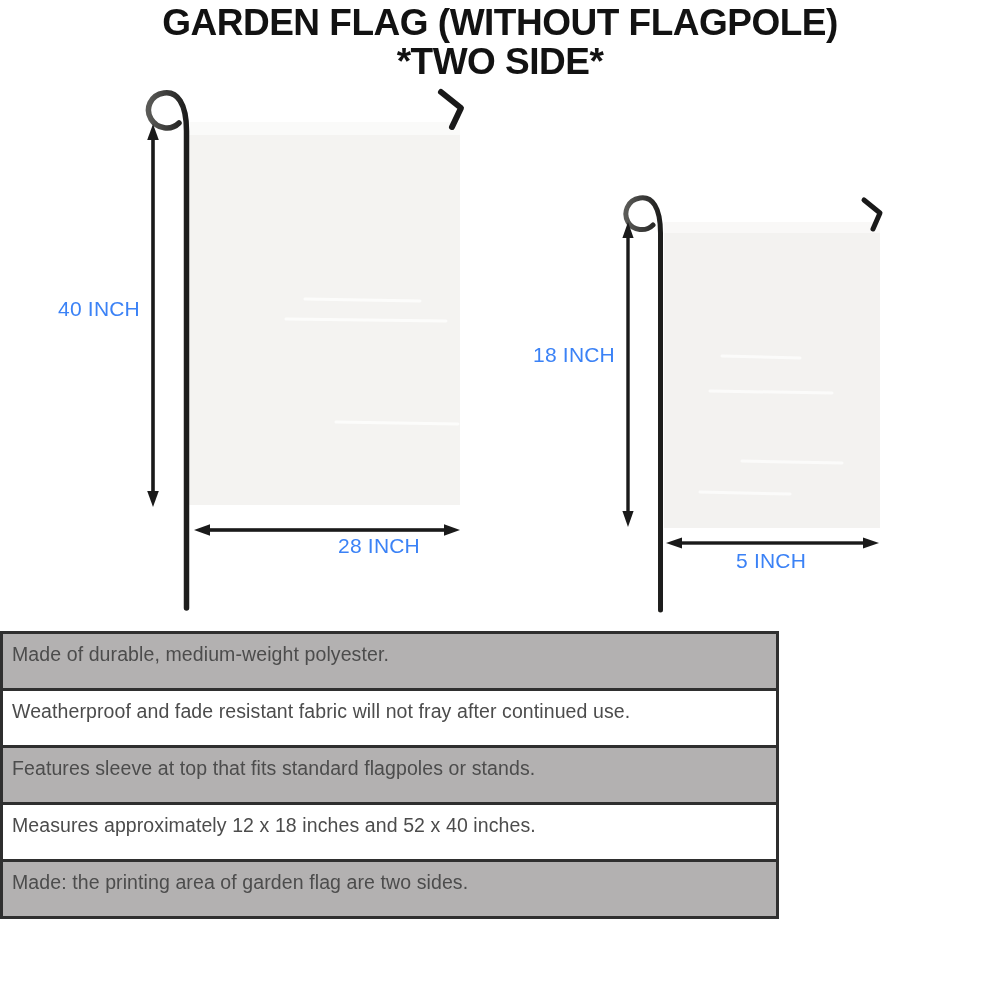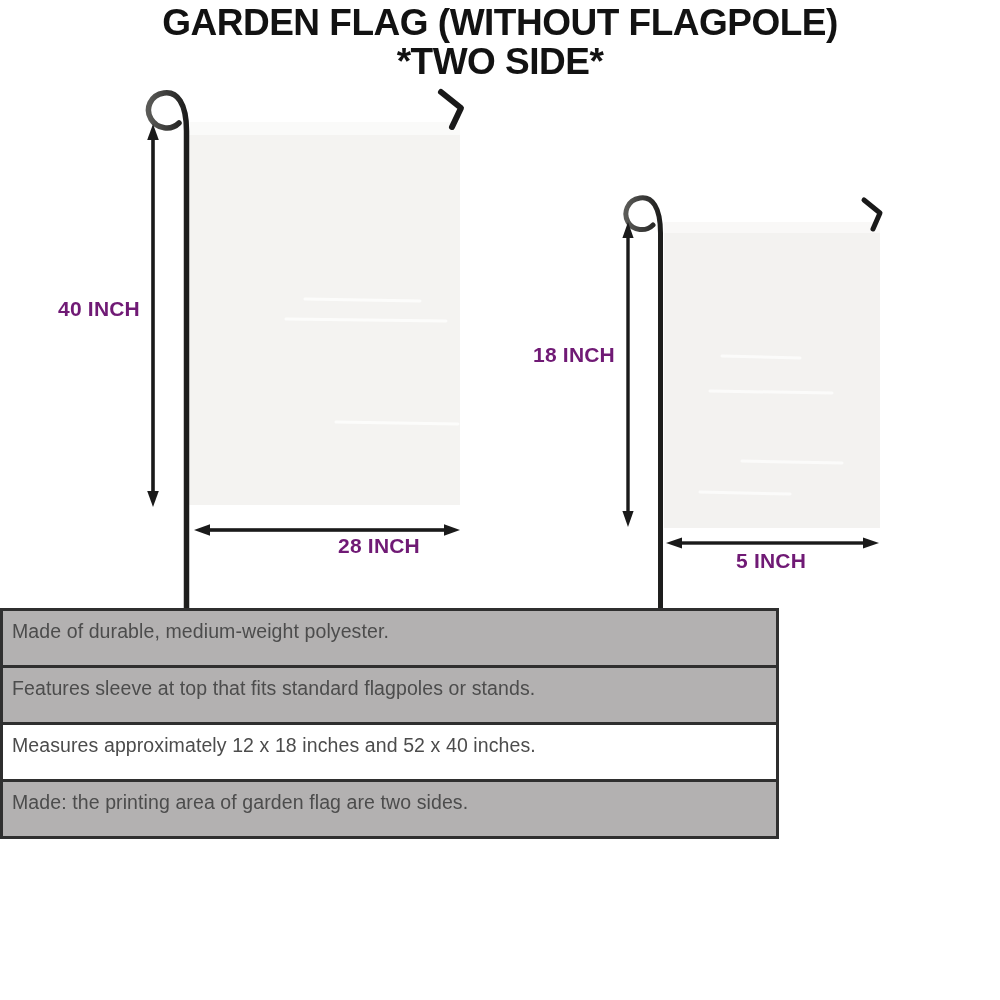--- a/index.html
+++ b/index.html
@@ -15,39 +15,39 @@
     position:absolute;top:2px;left:0;width:1000px;
     text-align:center;color:#121212;
     font-weight:bold;letter-spacing:-0.5px;
   }
   .title-line1{font-size:37px;line-height:1.12;}
   .title-line2{font-size:37px;line-height:1.05;}
   
   .diagram-svg{position:absolute;top:0;left:0;}
   
   .dim-label{
-    position:absolute;color:#701a75;font-weight:bold;
+    position:absolute;color:#3b82f6;font-weight:normal;
     font-size:21px;white-space:nowrap;letter-spacing:0.2px;
   }
   #lbl-40{top:297px;right:860px;}
   #lbl-28{top:534px;left:220px;width:200px;text-align:right;}
   #lbl-18{top:343px;right:385px;}
   #lbl-12{top:549px;left:671px;width:200px;text-align:center;}
   
   .spec-table{
     position:absolute;left:0;top:608px;width:779px;
   }
   .spec-row{
     box-sizing:border-box;height:60px;width:779px;
     border:3px solid #2f2f2f;
     padding:9px 10px 0 9px;
     font-size:19.5px;color:#4c4c4c;letter-spacing:0.1px;
   }
   .spec-row + .spec-row{margin-top:-3px;}
-  .row-gray{background:#b3b1b1;}
+  .row-gray{background:#b3b1b1;margin-top:23px;}
   .row-white{background:#ffffff;}
 </style>
 </head>
 <body>
 
 <div id="stage">
 
   <div class="title-block">
     <div class="title-line1">GARDEN FLAG (WITHOUT FLAGPOLE)</div>
     <div class="title-line2">*TWO SIDE*</div>
@@ -119,18 +119,19 @@
     </g>
   </svg>
 
   <div class="dim-label" id="lbl-40">40 INCH</div>
   <div class="dim-label" id="lbl-28">28 INCH</div>
   <div class="dim-label" id="lbl-18">18 INCH</div>
   <div class="dim-label" id="lbl-12">5 INCH</div>
 
   <div class="spec-table">
     <div class="spec-row row-gray">Made of durable, medium-weight polyester.</div>
+    <div class="spec-row row-white">Weatherproof and fade resistant fabric will not fray after continued use.</div>
     <div class="spec-row row-gray">Features sleeve at top that fits standard flagpoles or stands.</div>
     <div class="spec-row row-white">Measures approximately 12 x 18 inches and 52 x 40 inches.</div>
     <div class="spec-row row-gray">Made: the printing area of garden flag are two sides.</div>
   </div>
 
 </div>
 
 </body></html>

